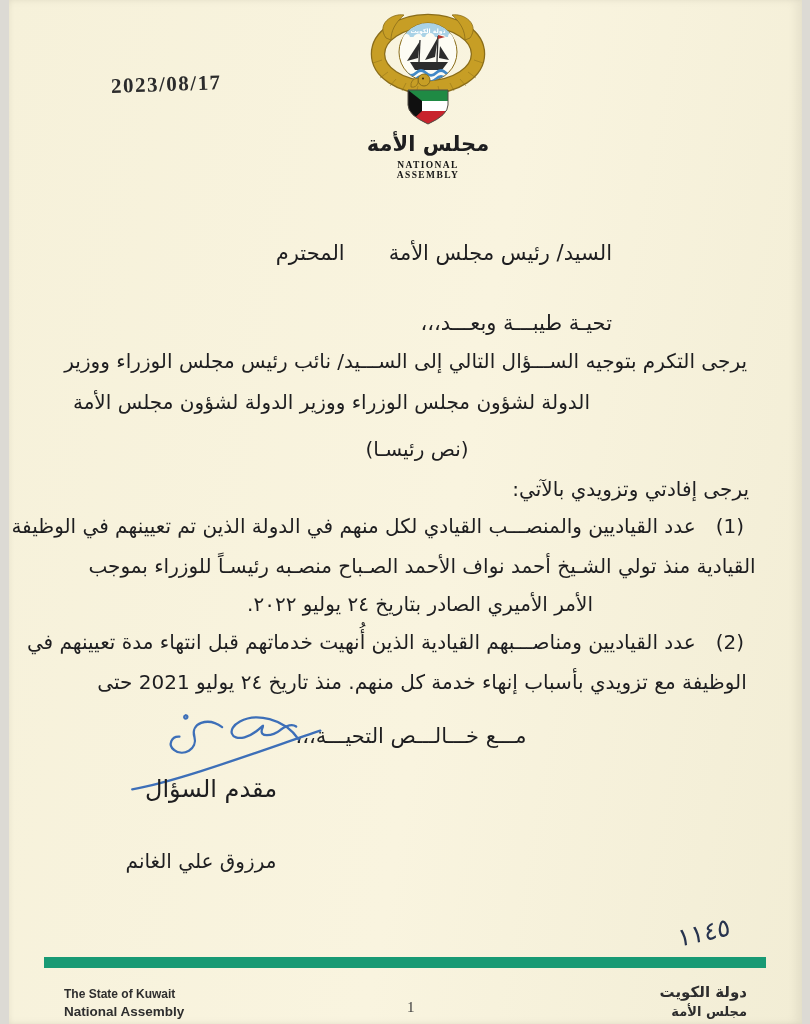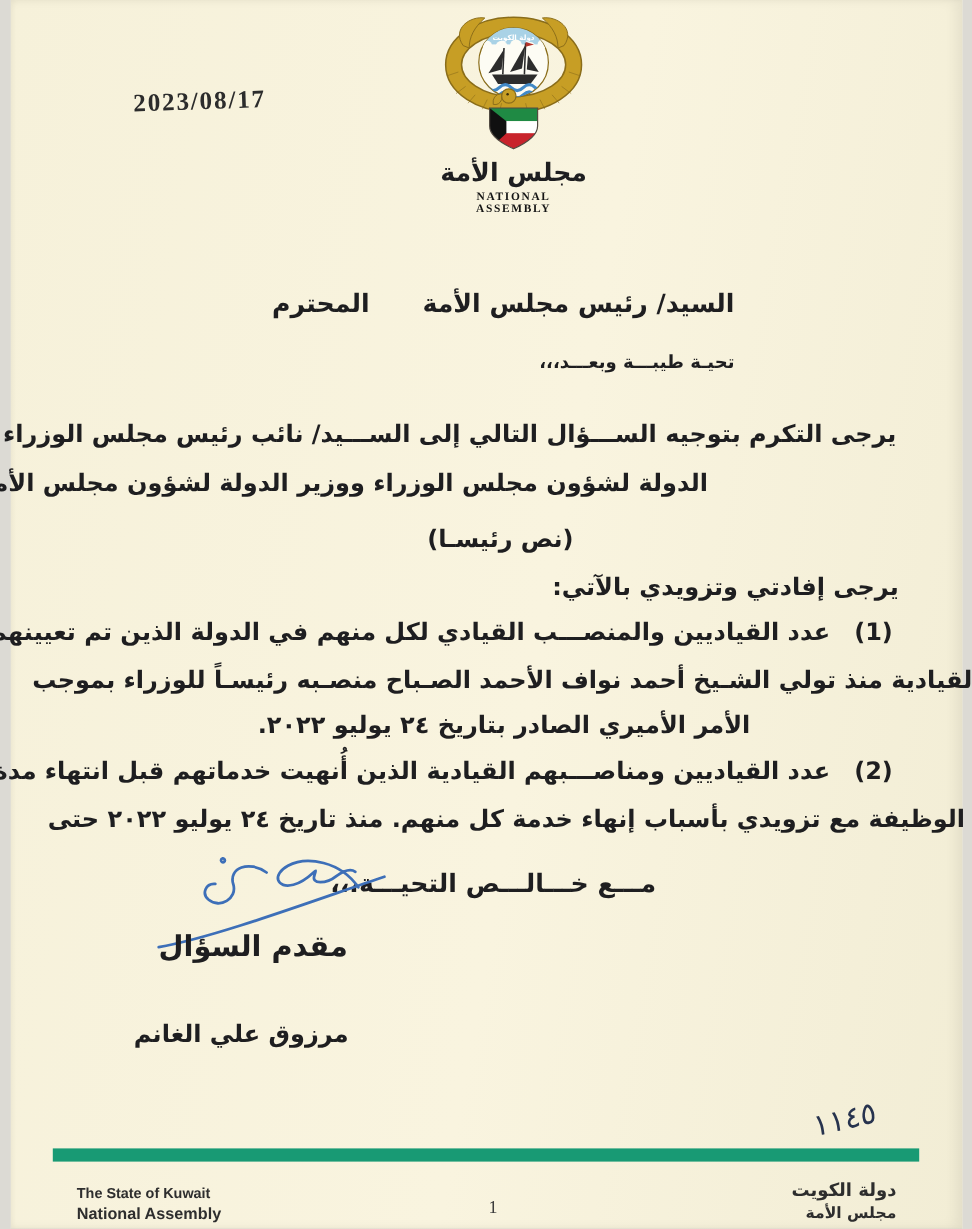--- a/index.html
+++ b/index.html
@@ -7,33 +7,33 @@
     width:810px;height:1024px;position:relative;overflow:hidden;
     background:#dcdad4;
     font-family:"DejaVu Sans", sans-serif;
   }
   .page{
     position:absolute;left:9px;top:0;width:793px;height:1024px;
     background:linear-gradient(100deg,#f6f1da 0%,#f9f4df 55%,#f2edd5 100%);
     box-shadow:inset -6px 0 10px rgba(0,0,0,0.06), inset 2px 0 4px rgba(0,0,0,0.04);
   }
   .abs{position:absolute;}
-  .ar{direction:rtl;font-weight:bold;color:#1e1e20;white-space:nowrap;}
+  .ar{direction:rtl;font-weight:normal;color:#1e1e20;white-space:nowrap;}
   .body-line{font-size:20px;}
   .centerline{transform:translateX(-50%);}
   .date{
     left:102px;top:72px;font-family:"Liberation Serif", serif;font-weight:bold;
     font-size:21px;letter-spacing:1.5px;color:#2c2c2c;transform:rotate(-2deg);
   }
   .emblem{left:357px;top:12px;width:124px;text-align:center;color:#1e1e20;}
   .emblem .callig{font-size:21px;font-weight:bold;direction:rtl;margin-top:1px;letter-spacing:0px;}
   .emblem .nat{font-family:"Liberation Serif", serif;font-weight:bold;font-size:9.5px;letter-spacing:1.4px;margin-top:4px;color:#151515;}
   .addressee{top:241px;right:190px;font-size:21px;}
   .addressee .hon{margin-right:44px;}
-  .greeting{top:293px;right:190px;font-size:15px;}
+  .greeting{top:311px;right:190px;font-size:21px;}
   .req1{top:349px;right:55px;}
   .req2{top:390px;right:212px;}
   .sect{top:437px;left:408px;font-size:20px;}
   .leadin{top:477px;right:53px;}
   .item-num{direction:ltr;unicode-bidi:isolate;margin-left:20px;}
   .i1l1{top:514px;right:58px;}
   .i1l2{top:554px;left:413px;}
   .i1l3{top:592px;left:411px;}
   .i2l1{top:630px;right:58px;}
   .i2l2{top:670px;left:413px;}
@@ -155,21 +155,21 @@
 
   <div class="abs ar body-line i1l1">
     <span class="item-num">(1)</span><span>عدد القياديين والمنصـــب القيادي لكل منهم في الدولة الذين تم تعيينهم في الوظيفة</span>
   </div>
   <div class="abs ar body-line i1l2 centerline">القيادية منذ تولي الشـيخ أحمد نواف الأحمد الصـباح منصـبه رئيسـاً للوزراء بموجب</div>
   <div class="abs ar body-line i1l3 centerline">الأمر الأميري الصادر بتاريخ ٢٤ يوليو ٢٠٢٢.</div>
 
   <div class="abs ar body-line i2l1">
     <span class="item-num">(2)</span><span>عدد القياديين ومناصـــبهم القيادية الذين أُنهيت خدماتهم قبل انتهاء مدة تعيينهم في</span>
   </div>
-  <div class="abs ar body-line i2l2 centerline">الوظيفة مع تزويدي بأسباب إنهاء خدمة كل منهم.  منذ تاريخ ٢٤ يوليو ٢٠٢٢ حتى</div>
+  <div class="abs ar body-line i2l2 centerline">الوظيفة مع تزويدي بأسباب إنهاء خدمة كل منهم.  منذ تاريخ ٢٤ يوليو 2021 حتى</div>
 
   <div class="abs ar closing centerline">مـــع خـــالـــص التحيـــة،،،</div>
 
   <svg class="abs sig" width="200" height="92" viewBox="0 0 200 92">
     <g stroke="#3d6fb8" stroke-width="2.3" fill="none" stroke-linecap="round" stroke-linejoin="round">
       <path d="M 6,80 C 52,74 142,44 196,28"></path>
       <path d="M 174,36 C 160,14 132,8 116,16 C 102,23 106,35 120,32 C 134,29 142,15 138,24 C 134,33 148,32 156,26 C 162,22 168,20 172,23"></path>
       <path d="M 98,21 C 84,10 66,16 70,30 C 73,42 58,50 49,42 C 43,37 47,28 55,29"></path>
       <path d="M 62,8 a 1.6,1.6 0 1 0 0.1,0"></path>
     </g>

